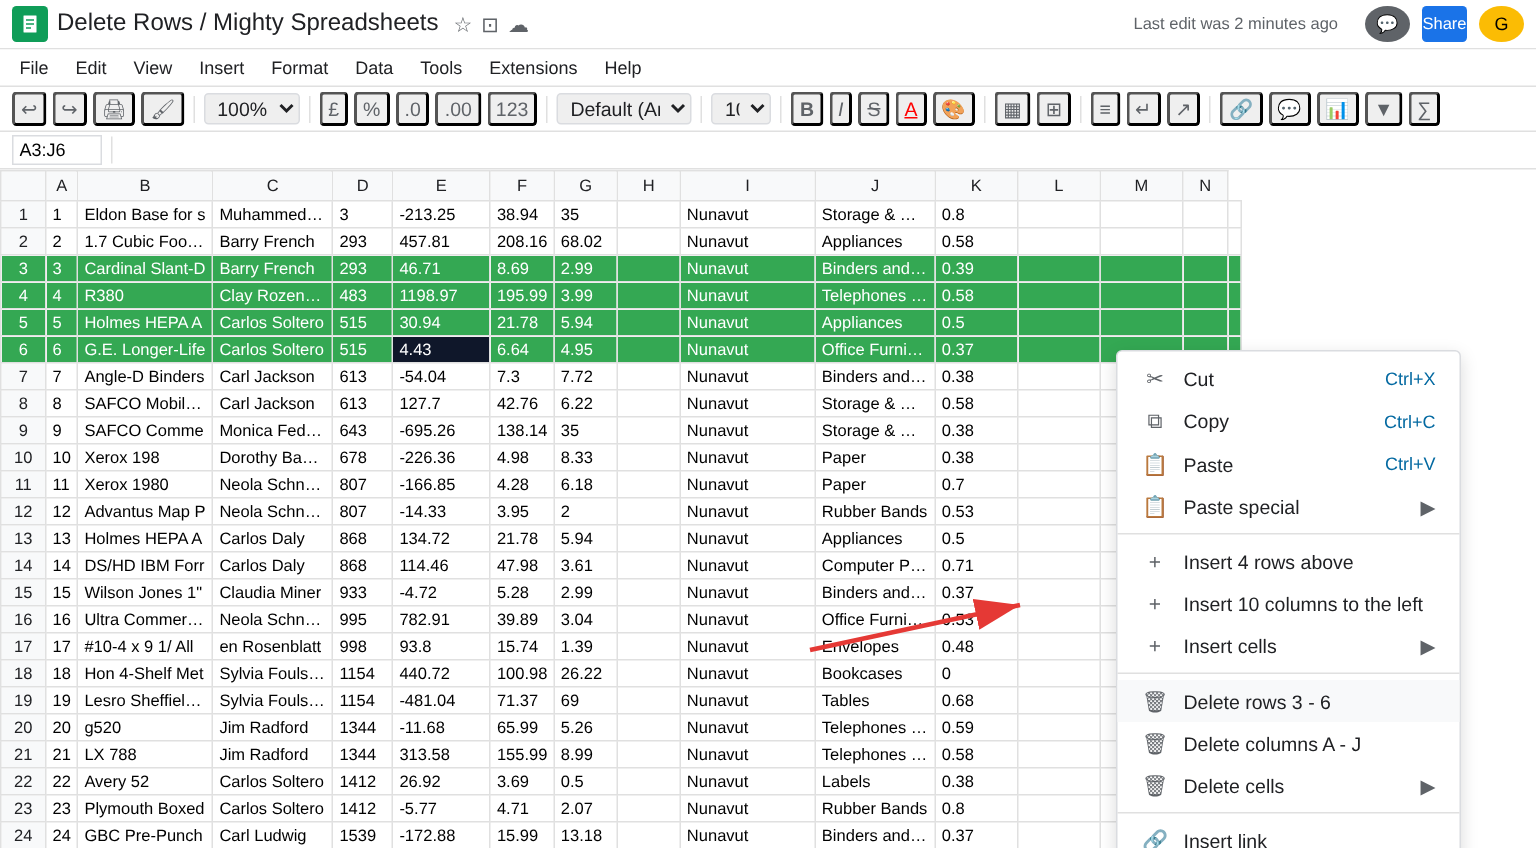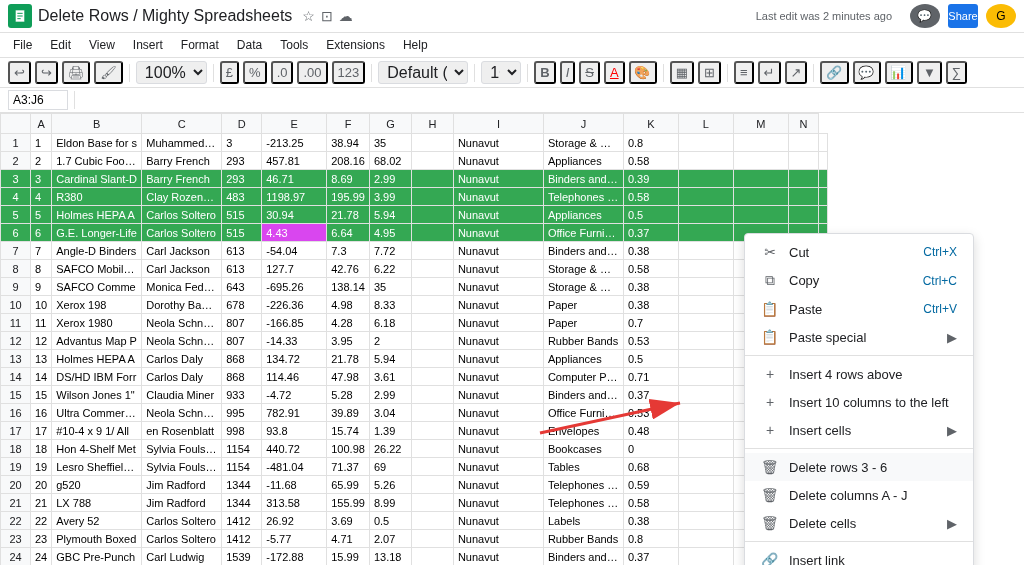--- a/index.html
+++ b/index.html
@@ -14,21 +14,21 @@
     #title-bar .right-icons { display: flex; gap: 8px; align-items: center; }
 
     
     #menu-bar { display: flex; align-items: center; padding: 2px 5px; gap: 2px; border-bottom: 1px solid #e0e0e0; background: #fff; }
     .menu-item { padding: 3px 8px; font-size: 12px; color: #202124; cursor: pointer; border-radius: 3px; }
 
     
     #toolbar { display: flex; align-items: center; padding: 3px 8px; gap: 4px; border-bottom: 1px solid #e0e0e0; background: #fff; font-size: 12px; }
     .toolbar-btn { padding: 2px 4px; border-radius: 3px; cursor: pointer; color: #5f6368; display: flex; align-items: center; justify-content: center; font-size: 13px; }
     .toolbar-separator { width: 1px; height: 18px; background: #e0e0e0; margin: 0 2px; }
-    .toolbar-select { border: 1px solid #dadce0; border-radius: 3px; padding: 1px 4px; font-size: 16px; color: #202124; }
+    .toolbar-select { border: 1px solid #dadce0; border-radius: 3px; padding: 1px 4px; font-size: 13px; color: #202124; }
 
     
     #formula-bar { display: flex; align-items: center; padding: 2px 8px; border-bottom: 1px solid #e0e0e0; gap: 6px; }
     #cell-ref { width: 60px; border: 1px solid #dadce0; padding: 2px 4px; font-size: 12px; }
     #formula-separator { width: 1px; height: 18px; background: #e0e0e0; }
     #formula-input { flex: 1; border: none; outline: none; font-size: 12px; }
 
     
     #spreadsheet-container { display: flex; flex-direction: column; flex: 1; overflow: hidden; }
     #sheet-area { flex: 1; overflow: auto; position: relative; }
@@ -257,21 +257,21 @@
             <td style="background: rgb(52, 168, 83); color: rgb(255, 255, 255);"></td>
             <td style="background: rgb(52, 168, 83); color: rgb(255, 255, 255);"></td>
             <td style="background: rgb(52, 168, 83); color: rgb(255, 255, 255);"></td>
           </tr>
           <tr>
             <td class="row-header" style="background: rgb(52, 168, 83); color: rgb(255, 255, 255);">6</td>
             <td style="background: rgb(52, 168, 83); color: rgb(255, 255, 255);">6</td>
             <td style="background: rgb(52, 168, 83); color: rgb(255, 255, 255);">G.E. Longer-Life</td>
             <td style="background: rgb(52, 168, 83); color: rgb(255, 255, 255);">Carlos Soltero</td>
             <td style="background: rgb(52, 168, 83); color: rgb(255, 255, 255);">515</td>
-            <td style="background: #d946ef; color: rgb(255, 255, 255); margin-left: 13px;">4.43</td>
+            <td style="background: #0f172a; color: rgb(255, 255, 255); margin-left: 13px;">4.43</td>
             <td style="background: rgb(52, 168, 83); color: rgb(255, 255, 255);">6.64</td>
             <td style="background: rgb(52, 168, 83); color: rgb(255, 255, 255);">4.95</td>
             <td style="background: rgb(52, 168, 83); color: rgb(255, 255, 255);"></td>
             <td style="background: rgb(52, 168, 83); color: rgb(255, 255, 255);">Nunavut</td>
             <td style="background: rgb(52, 168, 83); color: rgb(255, 255, 255);">Office Furnishin</td>
             <td style="background: rgb(52, 168, 83); color: rgb(255, 255, 255);">0.37</td>
             <td style="background: rgb(52, 168, 83); color: rgb(255, 255, 255);"></td>
             <td style="background: rgb(52, 168, 83); color: rgb(255, 255, 255);"></td>
             <td style="background: rgb(52, 168, 83); color: rgb(255, 255, 255);"></td>
             <td style="background: rgb(52, 168, 83); color: rgb(255, 255, 255);"></td>

